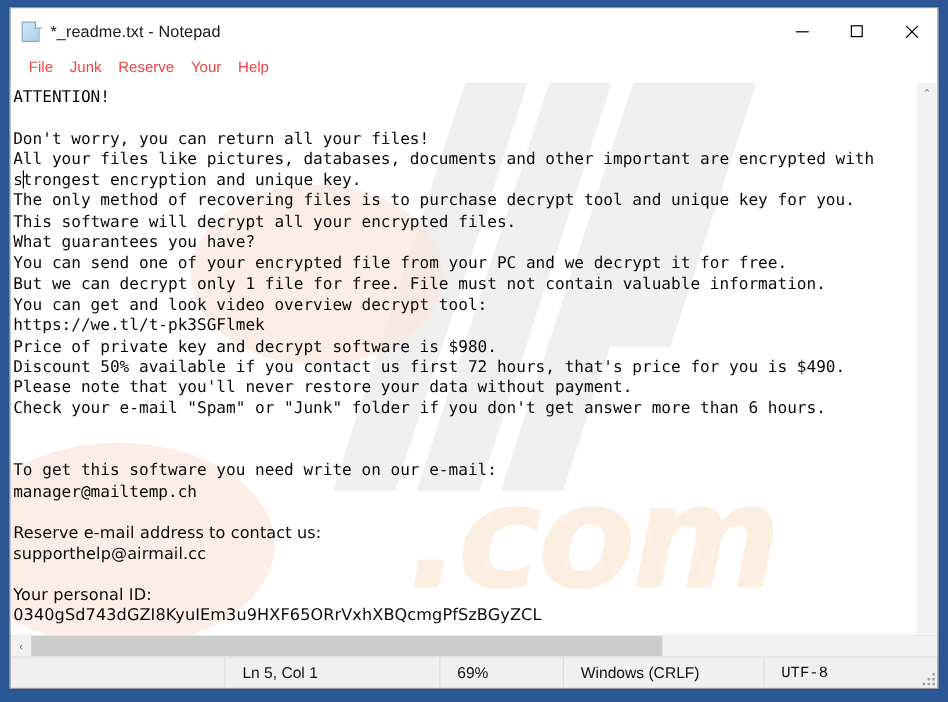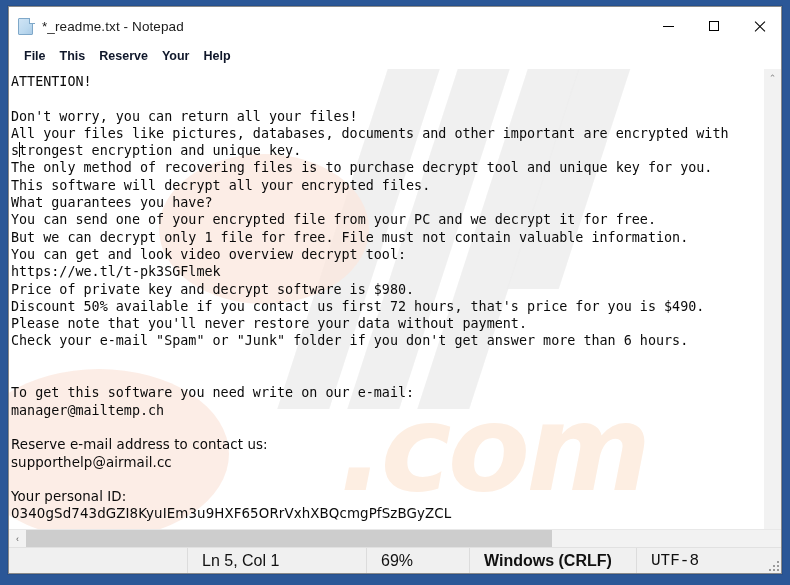--- a/index.html
+++ b/index.html
@@ -127,25 +127,24 @@
   #menubar {
     height: 23px;
     min-height: 23px;
     display: flex;
     align-items: center;
     padding-left: 8px;
     background: #ffffff;
   }
   .menu-item {
     font-size: 12.5px;
-    color: #0f172a;
+    color: #ef4444;
     padding: 2px 7px 3px 7px;
     cursor: default;
     white-space: nowrap;
-    font-weight: bold;
   }
 
   
   #editor-wrap {
     flex: 1;
     display: flex;
     min-height: 0;
     background: #ffffff;
     border-top: 1px solid #ffffff;
     position: relative;
@@ -266,35 +265,35 @@
 
   
   #statusbar {
     height: 25px;
     min-height: 25px;
     background: #f0f0f0;
     border-top: 1px solid #e1e1e1;
     display: flex;
     align-items: center;
     justify-content: flex-end;
-    font-size: 16px;
+    font-size: 13px;
     color: #111;
     position: relative;
   }
   .status-cell {
     padding: 0 14px;
     height: 25px;
     display: flex;
     align-items: center;
     border-left: 1px solid #dcdcdc;
     white-space: nowrap;
   }
   #sb-linecol { width: 150px; border-left: 1px solid #dcdcdc; }
   #sb-zoom    { width: 74px; justify-content: flex-start;}
-  #sb-eol     { width: 138px; font-weight: bold; }
+  #sb-eol     { width: 138px; }
   #sb-enc     { width: 100px; font-family: Liberation Mono, monospace; }
   #grip {
     width: 16px;
     height: 25px;
     position: relative;
   }
   #grip i {
     position: absolute;
     width: 2px; height: 2px;
     background: #9a9a9a;
@@ -323,21 +322,21 @@
           <span class="glyph-max"></span>
         </div>
         <div class="win-btn close">
           <span class="glyph-close"></span>
         </div>
       </div>
     </div>
 
     <div id="menubar">
       <div class="menu-item">File</div>
-      <div class="menu-item">This</div>
+      <div class="menu-item">Junk</div>
       <div class="menu-item">Reserve</div>
       <div class="menu-item">Your</div>
       <div class="menu-item">Help</div>
     </div>
 
     <div id="editor-wrap">
 
       <div id="text-area">
 
         <div id="watermark">

